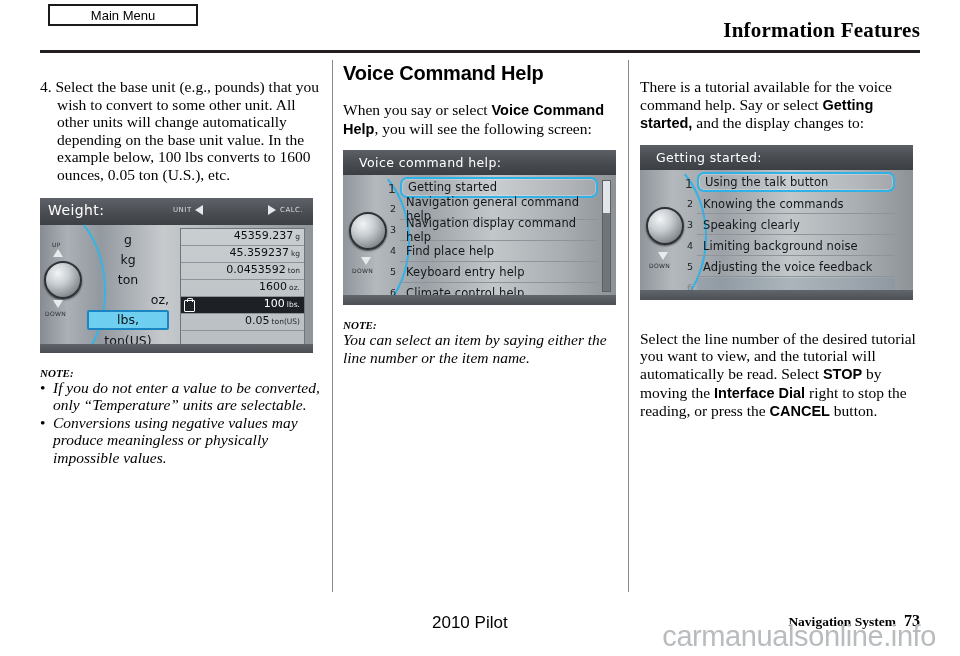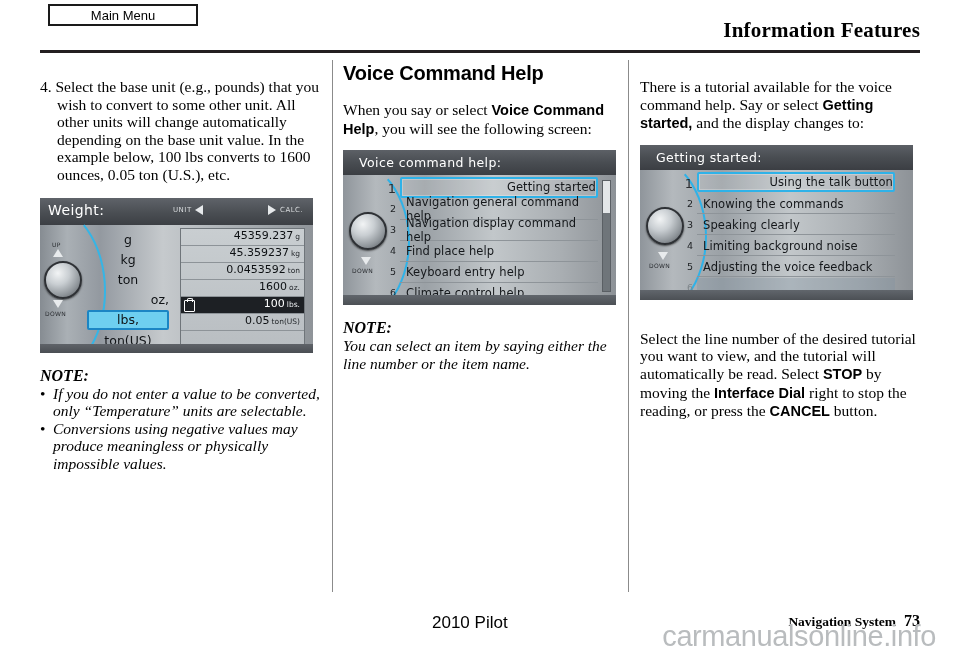--- a/index.html
+++ b/index.html
@@ -91,21 +91,21 @@
     margin: 0 0 1px 0;
     font-family: "Liberation Sans", sans-serif;
     font-weight: bold;
     font-size: 20px;
     letter-spacing: -0.2px;
   }
   .note-label {
     font-family: "Liberation Serif", serif;
     font-weight: bold;
     font-style: italic;
-    font-size: 16px;
+    font-size: 11px;
     margin: 0;
   }
   .note-text {
     font-style: italic;
     font-size: 15.5px;
     line-height: 17.6px;
     margin: 0;
   }
   ul.note-list {
     margin: 0;
@@ -213,24 +213,23 @@
     align-items: center;
     font-size: 11.5px;
     color: #14171a;
     border-bottom: 1px solid #8e9499;
     padding-left: 6px;
     box-sizing: border-box;
     letter-spacing: 0.1px;
   }
   .menu-row.selected {
     border: 2px solid #2fb2e8;
-    border-radius: 2px;
+    border-radius: 7px;
     background: rgba(255,255,255,0.12);
     box-shadow: inset 0 0 0 1px rgba(255,255,255,.25);
-    justify-content: flex-end;
   }
   .row-num {
     position: absolute;
     left: 40px;
     width: 13px;
     text-align: right;
     font-size: 9.5px;
     color: #1c1f22;
     font-family: "DejaVu Sans", sans-serif;
   }

